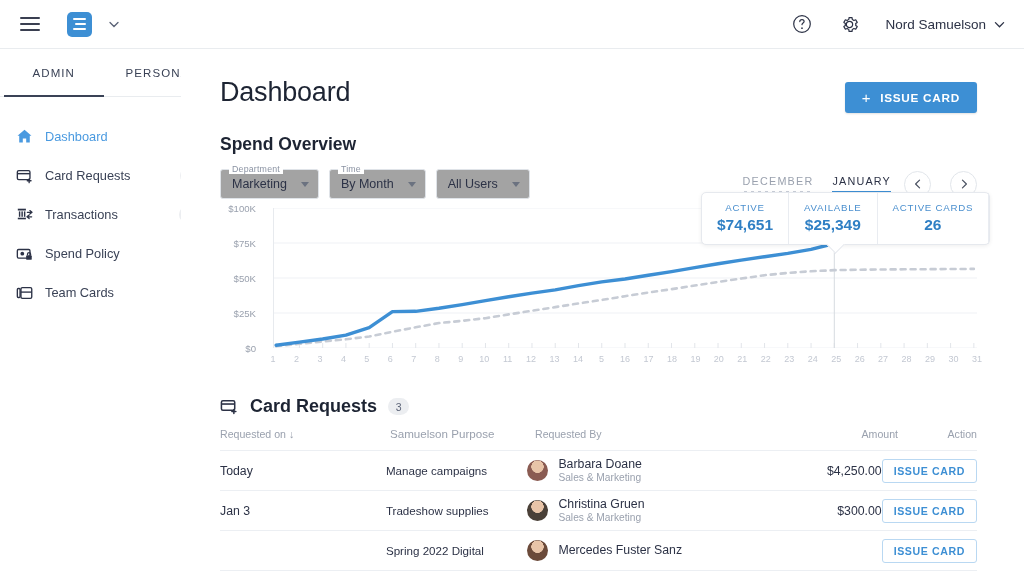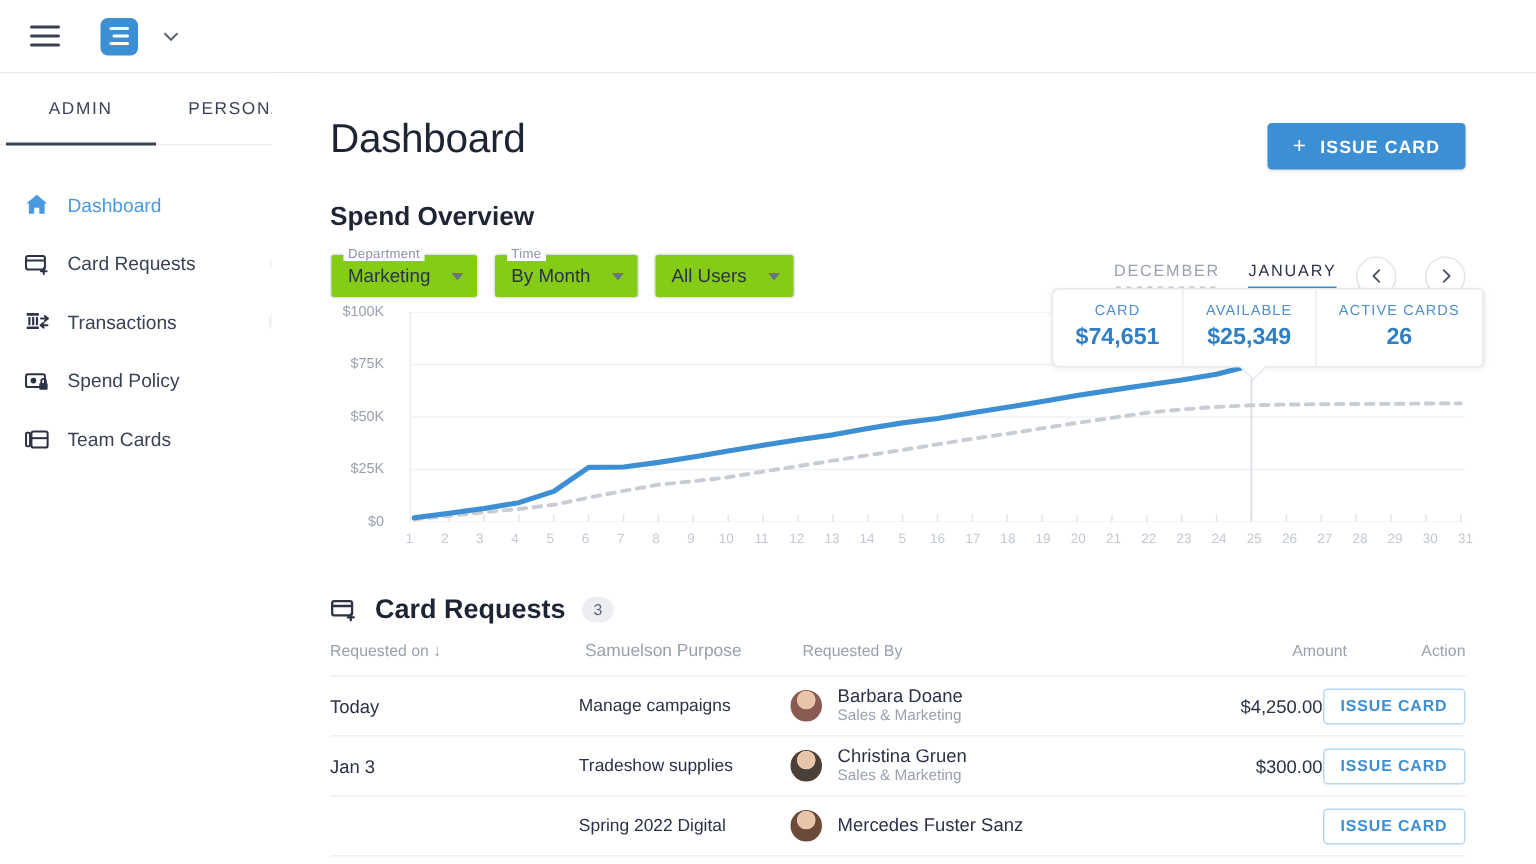--- a/index.html
+++ b/index.html
@@ -83,21 +83,21 @@
   }
   .plus { font-size: 15px; font-weight: 400; line-height: 1; }
 
   .section-title { font-size: 17.5px; font-weight: 700; color: #1d2433; padding: 21px 0 0 39px; }
 
   
   .filters { display: flex; align-items: center; padding: 14px 47px 0 39px; gap: 10px; position: relative; }
   .select {
     height: 30px; min-width: 92px; border: 1px solid #dfe3e8; border-radius: 3px;
     display: flex; align-items: center; padding: 0 9px 0 11px; position: relative;
-    font-size: 12.5px; color: #2c3246; background: #84cc16; cursor: pointer; gap: 14px;
+    font-size: 12.5px; color: #2c3246; background: #a3a3a3; cursor: pointer; gap: 14px;
   }
   .select .legend {
     position: absolute; top: -6px; left: 8px; background: #fff; padding: 0 3px;
     font-size: 8.8px; color: #8b93a3; letter-spacing: .2px;
   }
   .select .val { flex: 1; white-space: nowrap; }
   .caret-dn { width: 0; height: 0; border-left: 4.2px solid transparent; border-right: 4.2px solid transparent; border-top: 5px solid #6b7280; }
 
   .months { margin-left: auto; display: flex; align-items: center; gap: 19px; }
   .month {
@@ -179,20 +179,41 @@
       <div class="brand-mark">
           <i></i>
           <i></i>
           <i></i>
         </div>
       <svg class="brand-caret" width="14" height="14" viewBox="0 0 14 14">
           <path d="M3 5.5 L7 9.5 L11 5.5" fill="none" stroke="#5a6276" stroke-width="1.3" stroke-linecap="round"></path>
         </svg>
     </div>
 
+    <div class="topbar-right">
+      <div class="icon-btn">
+        <svg width="20" height="20" viewBox="0 0 20 20">
+            <circle cx="10" cy="10" r="8.3" fill="none" stroke="#2c3246" stroke-width="1.2"></circle>
+            <path d="M7.8 7.6c0-1.2 1-2 2.2-2s2.1.8 2.1 1.9c0 1.5-2 1.6-2.1 3.1" fill="none" stroke="#2c3246" stroke-width="1.2" stroke-linecap="round"></path>
+            <circle cx="10" cy="14.2" r="0.85" fill="#2c3246"></circle>
+          </svg>
+      </div>
+      <div class="icon-btn">
+        <svg width="21" height="21" viewBox="0 0 24 24">
+            <path fill="none" stroke="#2c3246" stroke-width="1.4" d="M12 8.4a3.6 3.6 0 1 0 0 7.2 3.6 3.6 0 0 0 0-7.2z"></path>
+            <path fill="none" stroke="#2c3246" stroke-width="1.4" stroke-linejoin="round" d="M19.2 12a7.3 7.3 0 0 0-.1-1.1l1.7-1.3-1.7-3-2 .8a7.2 7.2 0 0 0-1.9-1.1l-.3-2.1h-3.4l-.3 2.1c-.7.26-1.33.63-1.9 1.1l-2-.8-1.7 3 1.7 1.3a7.3 7.3 0 0 0 0 2.2l-1.7 1.3 1.7 3 2-.8c.57.47 1.2.84 1.9 1.1l.3 2.1h3.4l.3-2.1c.7-.26 1.33-.63 1.9-1.1l2 .8 1.7-3-1.7-1.3c.07-.36.1-.73.1-1.1z"></path>
+          </svg>
+      </div>
+      <div class="user-chip">
+        <span>Nord Samuelson</span>
+        <svg width="13" height="13" viewBox="0 0 14 14">
+            <path d="M2.6 5 L7 9.4 L11.4 5" fill="none" stroke="#2c3246" stroke-width="1.4" stroke-linecap="round"></path>
+          </svg>
+      </div>
+    </div>
   </div>
 
   <div class="sidebar">
     <div class="side-tabs">
       <div class="side-tab active">
           <span>ADMIN</span>
         </div>
       <div class="side-tab">
           <span>PERSONAL</span>
         </div>
@@ -390,21 +411,21 @@
           <div class="xtick" style="left: 83.3333%;">26</div>
           <div class="xtick" style="left: 86.6667%;">27</div>
           <div class="xtick" style="left: 90%;">28</div>
           <div class="xtick" style="left: 93.3333%;">29</div>
           <div class="xtick" style="left: 96.6667%;">30</div>
           <div class="xtick" style="left: 100%;">31</div>
         </div>
 
       <div class="stats" id="stats" style="left: 481px; top: -16px;">
         <div class="stat">
-          <div class="k">CARD</div>
+          <div class="k">ACTIVE</div>
           <div class="v">$74,651</div>
         </div>
         <div class="stat">
           <div class="k">AVAILABLE</div>
           <div class="v">$25,349</div>
         </div>
         <div class="stat">
           <div class="k">ACTIVE CARDS</div>
           <div class="v">26</div>
         </div>

